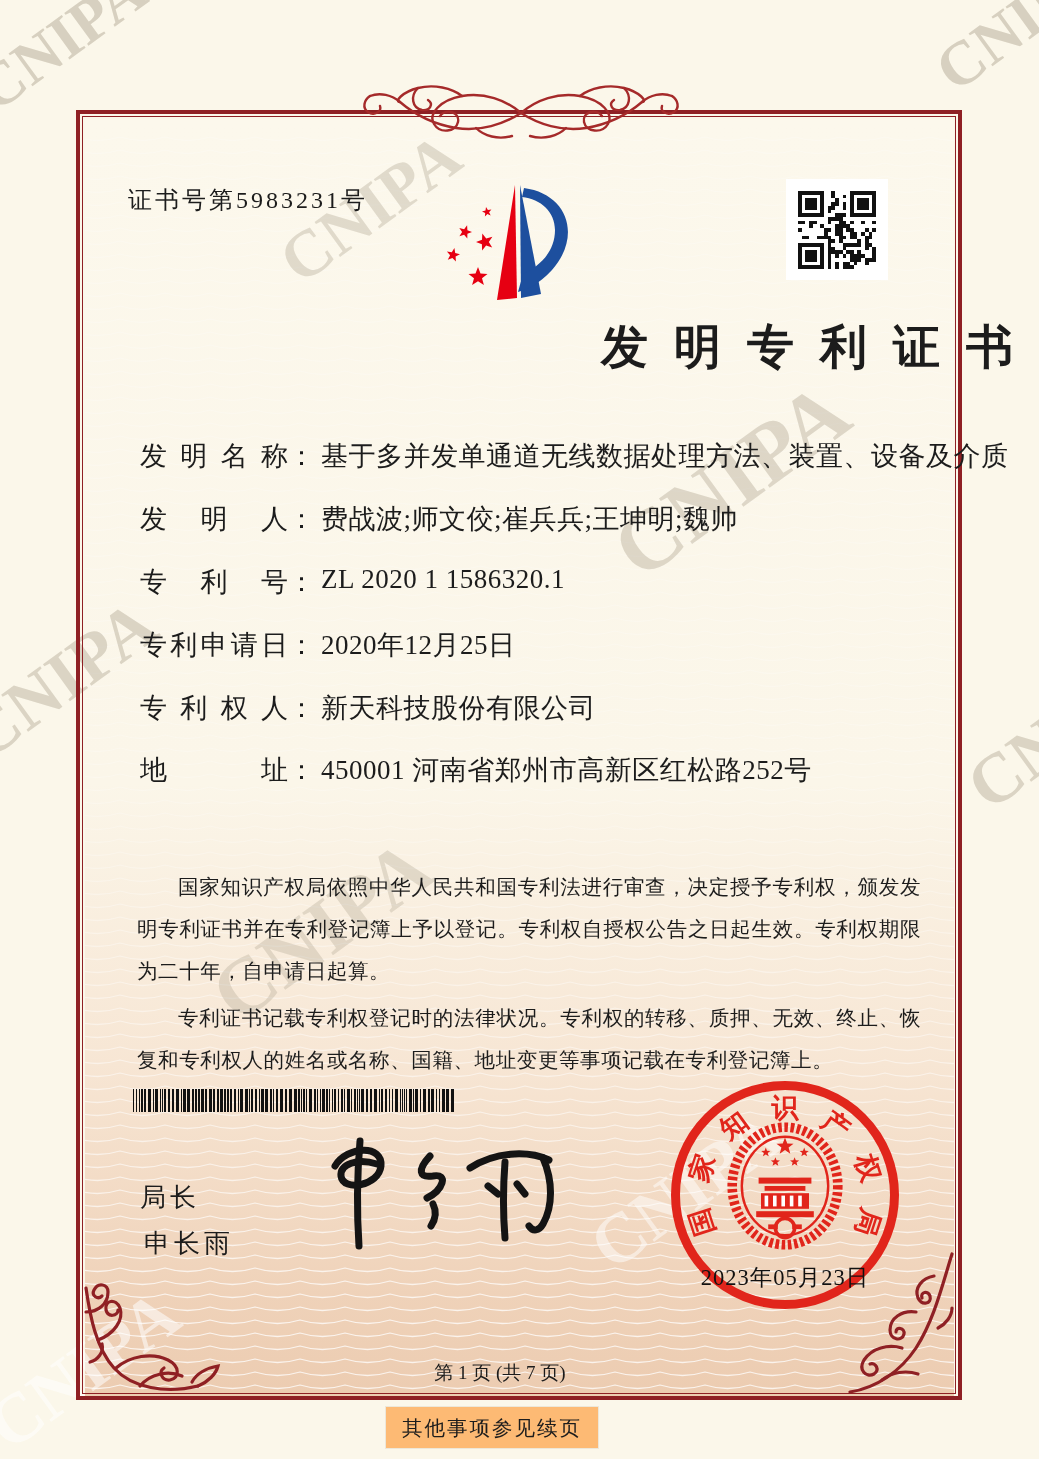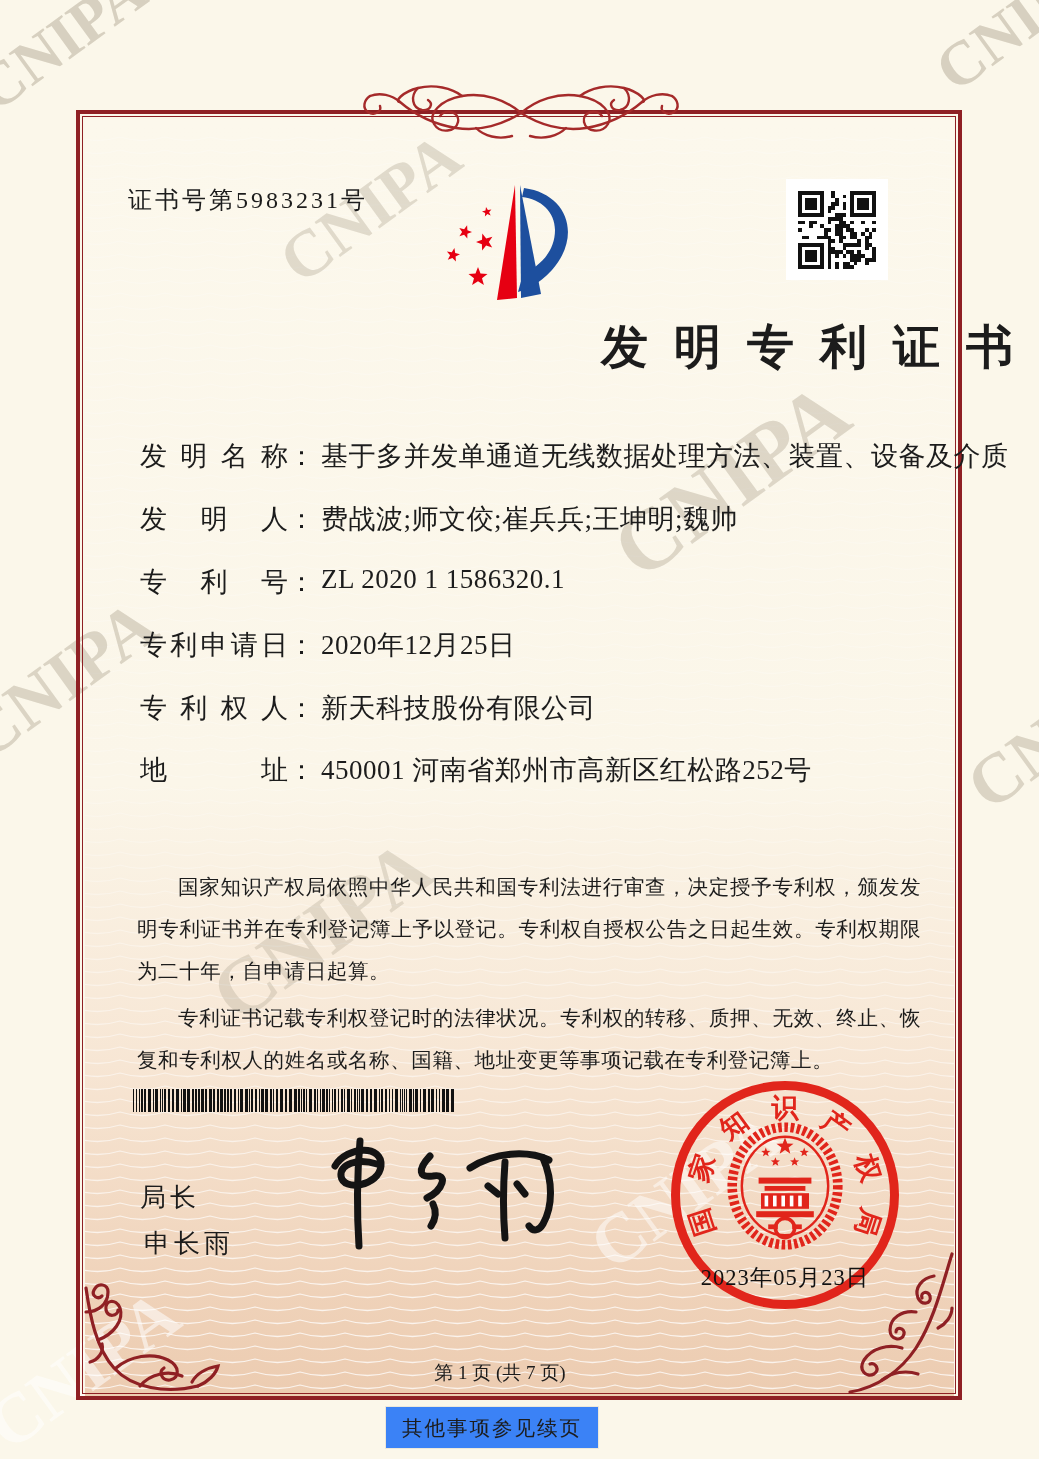--- a/index.html
+++ b/index.html
@@ -43,21 +43,21 @@
   .seal{position:absolute;left:667px;top:1077px;width:236px;height:236px;}
   .seal .ring{position:absolute;left:4px;top:4px;right:4px;bottom:4px;
       border:9px solid #e1251b;border-radius:50%;}
   .seal .sealchar{position:absolute;width:30px;height:30px;font-size:27px;font-weight:bold;
       color:#e1251b;text-align:center;line-height:30px;}
   .seal-date{position:absolute;left:0;top:185px;width:236px;text-align:center;
       font-size:22.5px;color:#111;letter-spacing:1px;}
   .emblem{position:absolute;left:57px;top:43px;}
   
   .footer-page{position:absolute;left:0;top:1360px;width:1000px;text-align:center;font-size:19px;}
-  .cont-box{position:absolute;left:386px;top:1407px;width:212px;height:41px;background:#3b82f6;
+  .cont-box{position:absolute;left:386px;top:1407px;width:212px;height:41px;background:#fdba74;
       box-shadow:0 0 0 1px rgba(160,140,120,.15);display:flex;align-items:center;justify-content:center;
       font-size:20.5px;letter-spacing:2px;}
   .qrwrap{position:absolute;left:786px;top:179px;width:102px;height:101px;background:#fff;
       display:flex;align-items:center;justify-content:center;}
   .logo{position:absolute;left:428px;top:172px;}
 </style>
 </head>
 <body>
 
 <div class="page">

